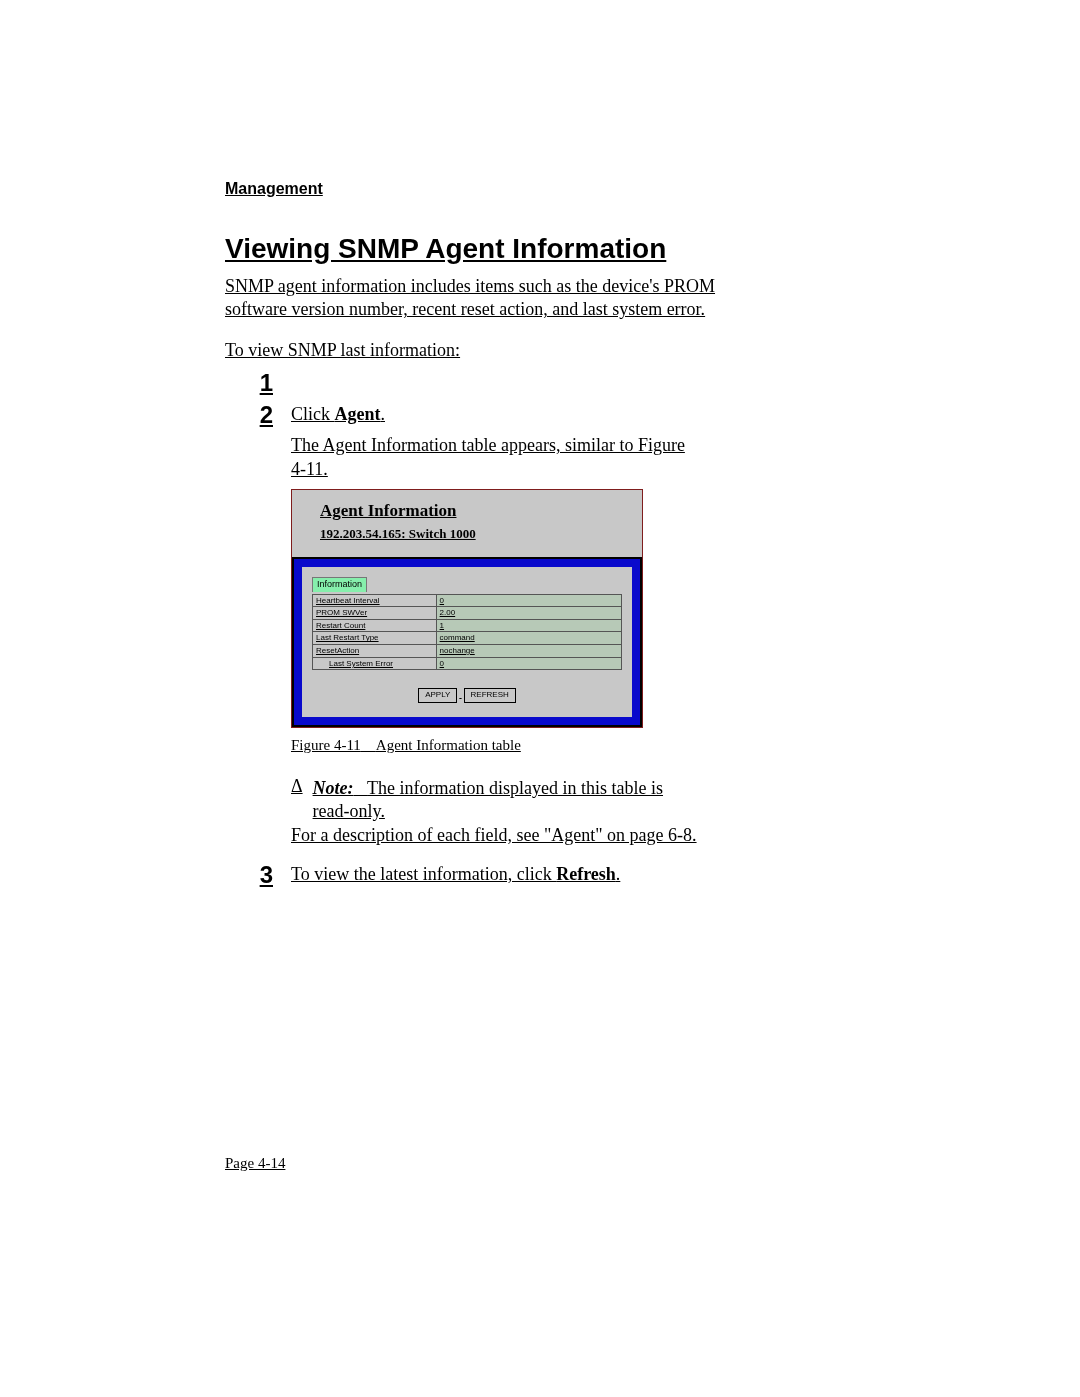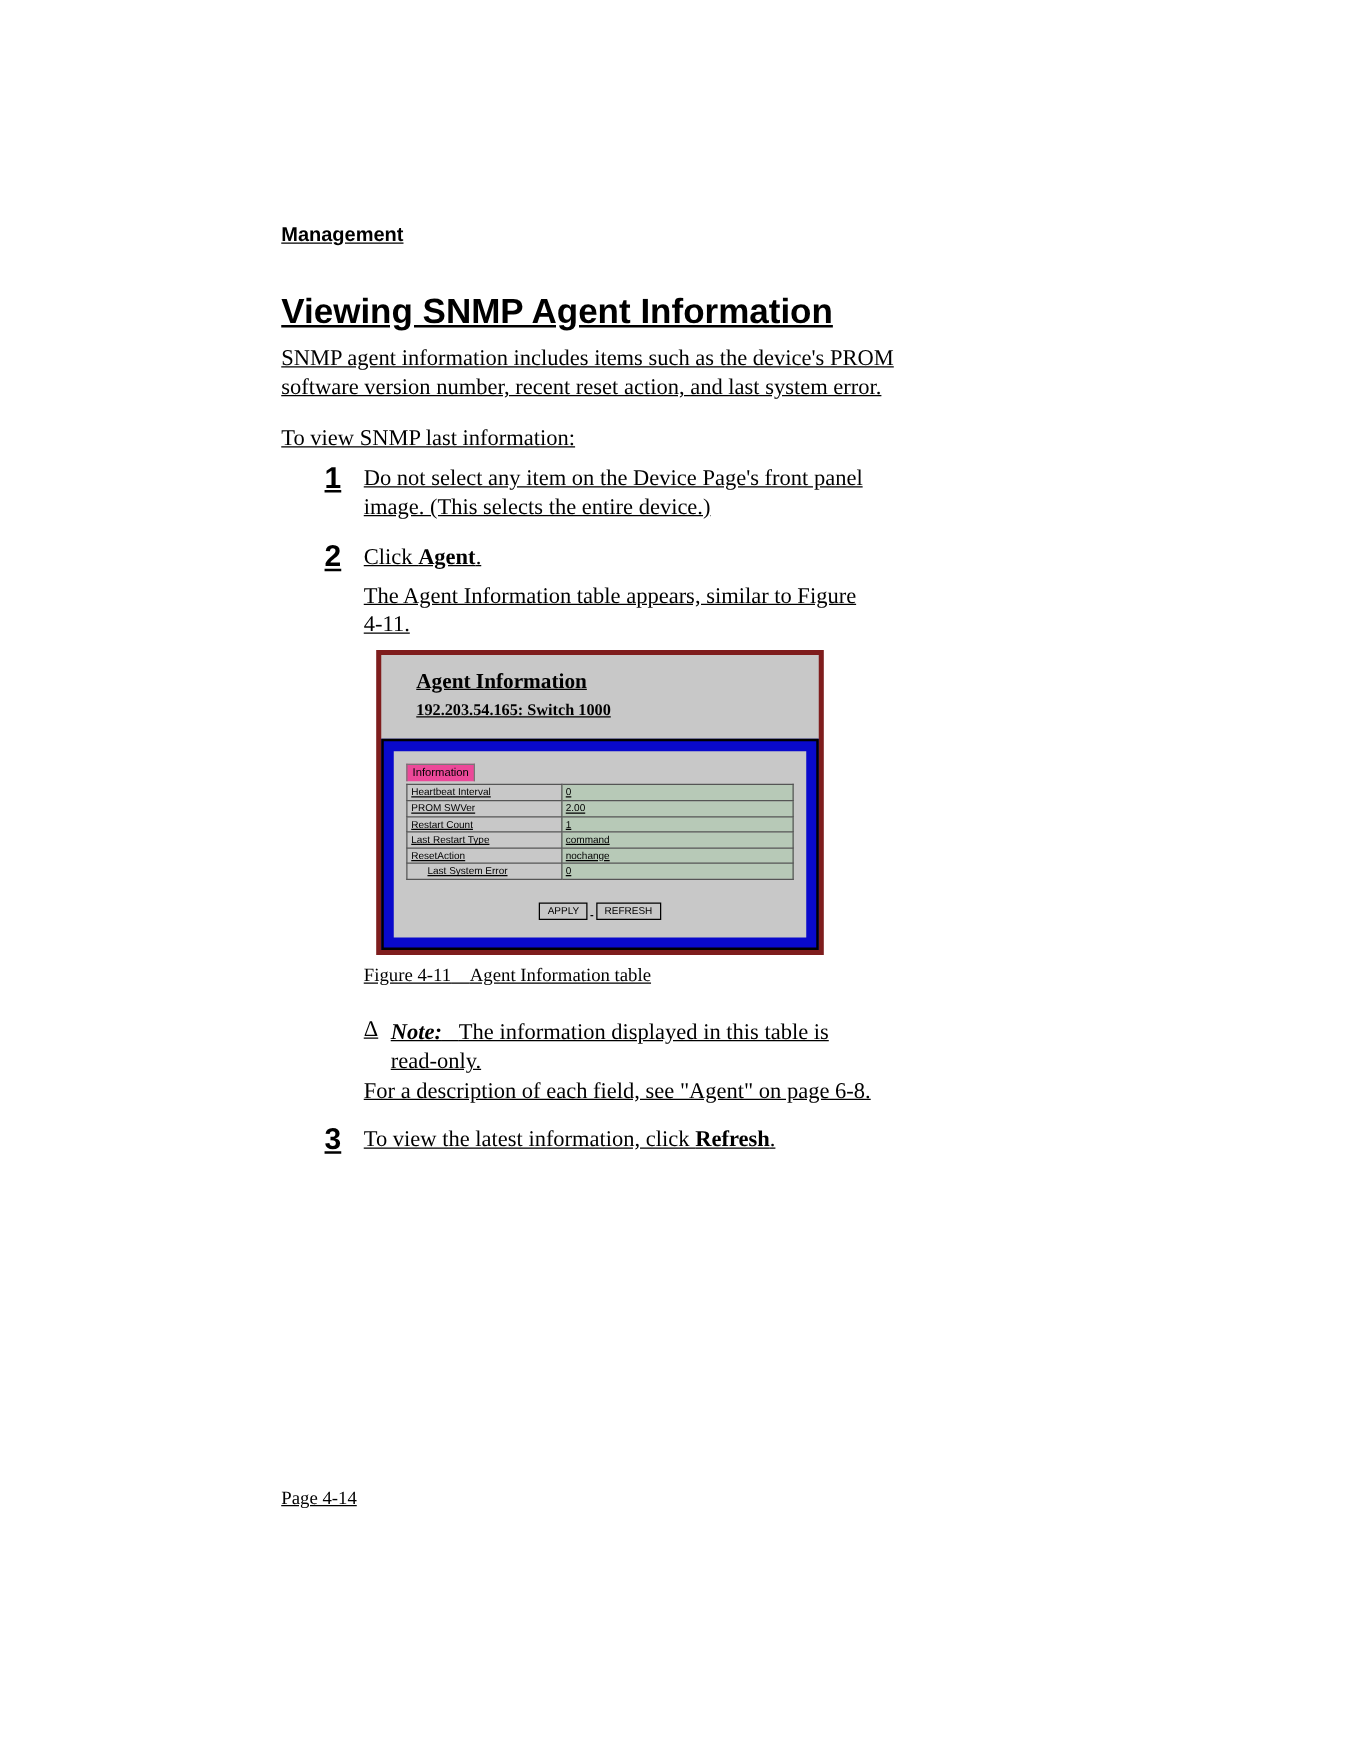--- a/index.html
+++ b/index.html
@@ -60,24 +60,23 @@
     max-width: 410px;
   }
   .step-body p { margin: 0 0 8px 0; }
   .bold { font-weight: bold; }
   .figure-wrap {
     margin-top: 6px;
     margin-bottom: 6px;
   }
   .figure {
     width: 350px;
-    border: 4px solid #7f1d1d;
-    background: #c8c8c8;
-    font-family: "Times New Roman", Times, serif;
-    margin-left: 10px;
+    border: 1px solid #7f1d1d;
+    background: #c8c8c8;
+    font-family: "Times New Roman", Times, serif;
   }
   .figure-header {
     padding: 10px 28px 14px 28px;
   }
   .figure-title {
     font-weight: bold;
     font-size: 17px;
     font-family: "Times New Roman", Times, serif;
   }
   .figure-sub {
@@ -97,21 +96,21 @@
     font-family: Arial, Helvetica, sans-serif;
     font-size: 8px;
   }
   .info-label {
     font-size: 9px;
     margin-bottom: 2px;
     display: inline-block;
     border: 1px solid #777;
     border-bottom: none;
     padding: 1px 4px;
-    background: #ec4899;
+    background: #86efac;
   }
   table.info-table {
     border-collapse: collapse;
     width: 100%;
     font-size: 8px;
     background: #c8c8c8;
   }
   table.info-table td {
     border: 1px solid #555;
     padding: 1px 3px;
@@ -173,23 +172,20 @@
   <div class="section-title">Viewing SNMP Agent Information</div>
 
   <div class="intro-para">SNMP agent information includes items such as the device's PROM software version number, recent reset action, and last system error.</div>
 
   <div class="lead-line">To view SNMP last information:</div>
 
   <div class="steps">
 
     <div class="step">
       <div class="step-num">1</div>
-      <div class="step-body">
-        <p>Do not select any item on the Device Page's front panel image.  (This selects the entire device.)</p>
-      </div>
     </div>
 
     <div class="step">
       <div class="step-num">2</div>
       <div class="step-body">
         <p>
           <span>Click </span><span class="bold">Agent</span><span>.</span>
         </p>
         <p>The Agent Information table appears, similar to Figure 4-11.</p>
 

